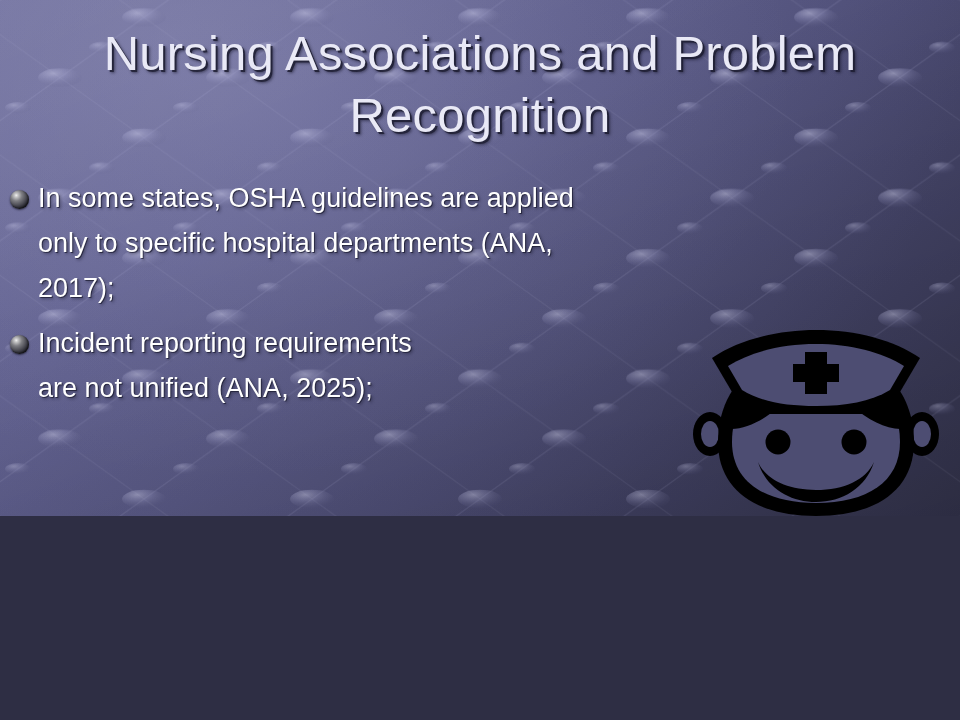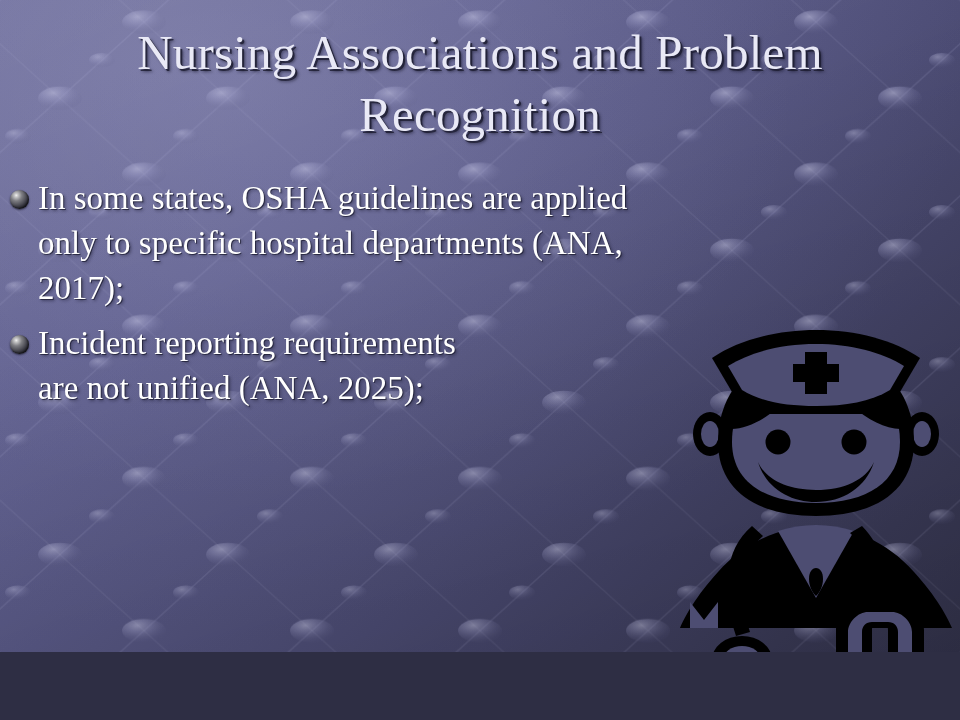--- a/index.html
+++ b/index.html
@@ -5,23 +5,23 @@
 <style>
   html, body {
     margin: 0;
     padding: 0;
     background: #2e2e44;
   }
 
   #slide {
     position: relative;
     width: 960px;
-    height: 652px;
+    height: 516px;
     overflow: hidden;
-    font-family: Liberation Serif, serif;
+    font-family: Liberation Sans, sans-serif;
     background:
       radial-gradient(ellipse 1100px 800px at 18% 8%,
         rgba(128,128,168,0.55) 0%,
         rgba(112,112,155,0.28) 38%,
         rgba(60,60,88,0.0) 72%),
       linear-gradient(135deg,
         #6d6d9c 0%,
         #686896 14%,
         #5f5f8e 30%,
         #565682 46%,
@@ -106,21 +106,21 @@
         #3b3b44 62%,
         #16161c 88%,
         #0c0c11 100%);
     box-shadow:
       0 1px 2px rgba(10,10,22,0.65),
       inset -1px -1px 2px rgba(0,0,0,0.6);
   }
 
   .bullet-text {
     flex: 1 1 auto;
-    font-size: 33px;
+    font-size: 27px;
     line-height: 45px;
     color: #ffffff;
     text-shadow:
       1px 1px 0 rgba(25,25,45,0.70),
       2px 2px 3px rgba(18,18,36,0.45);
     white-space: pre-line;
   }
 
   
   .nurse-figure {

